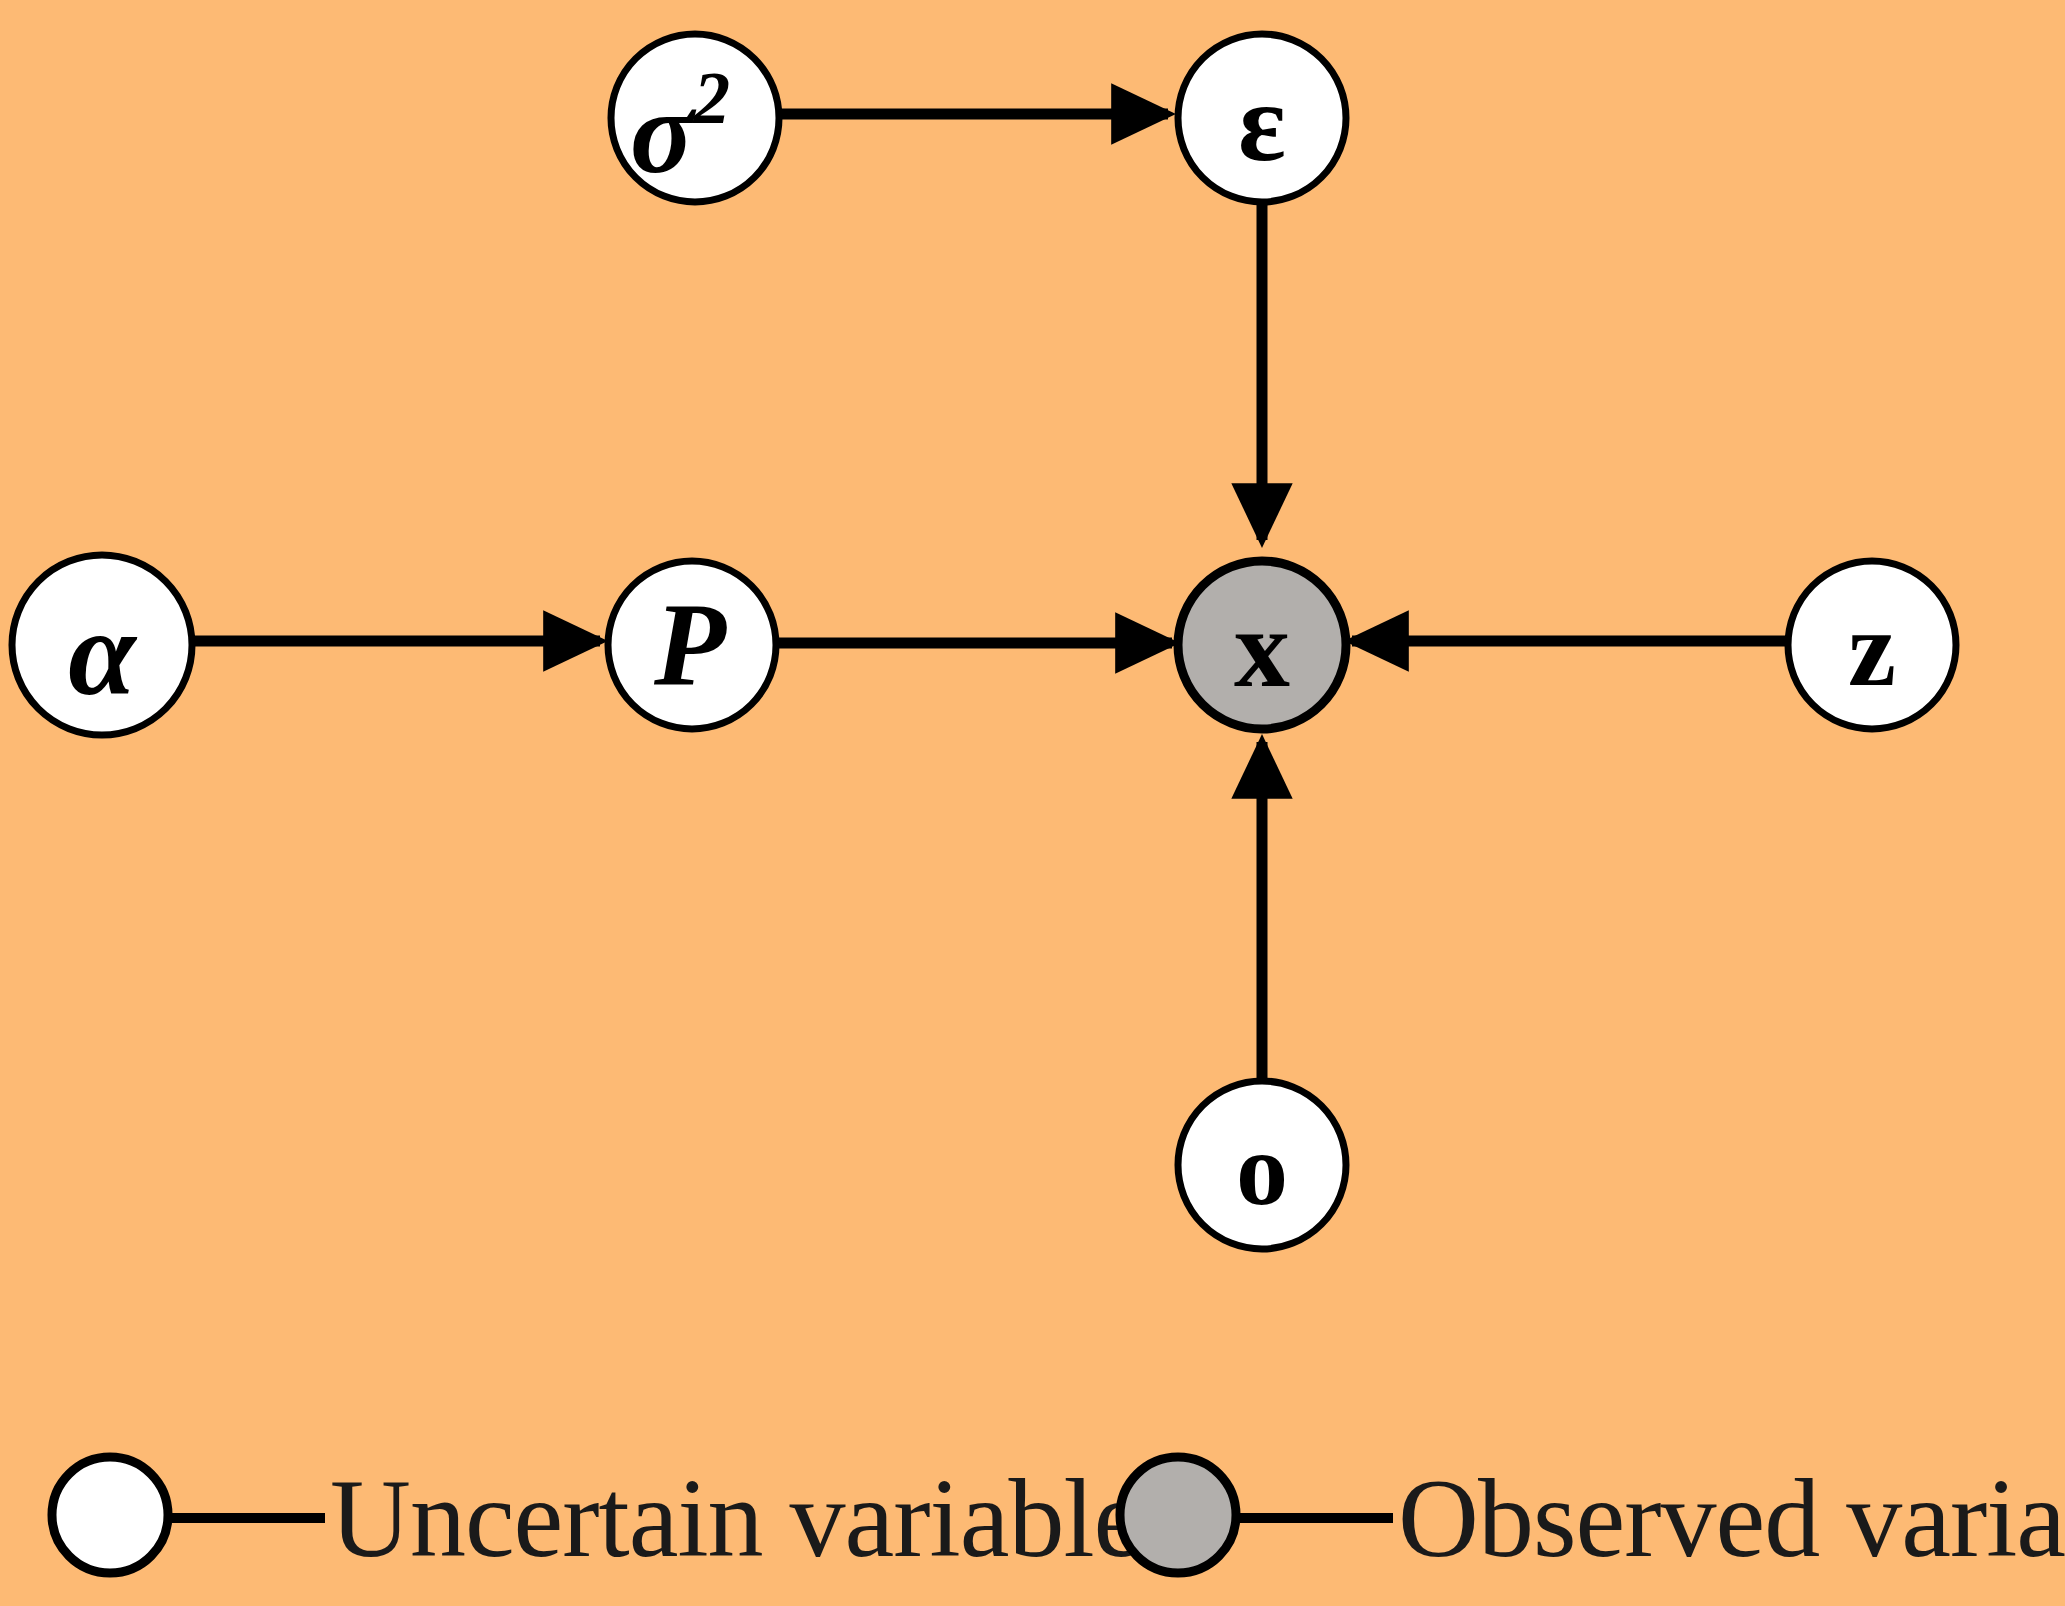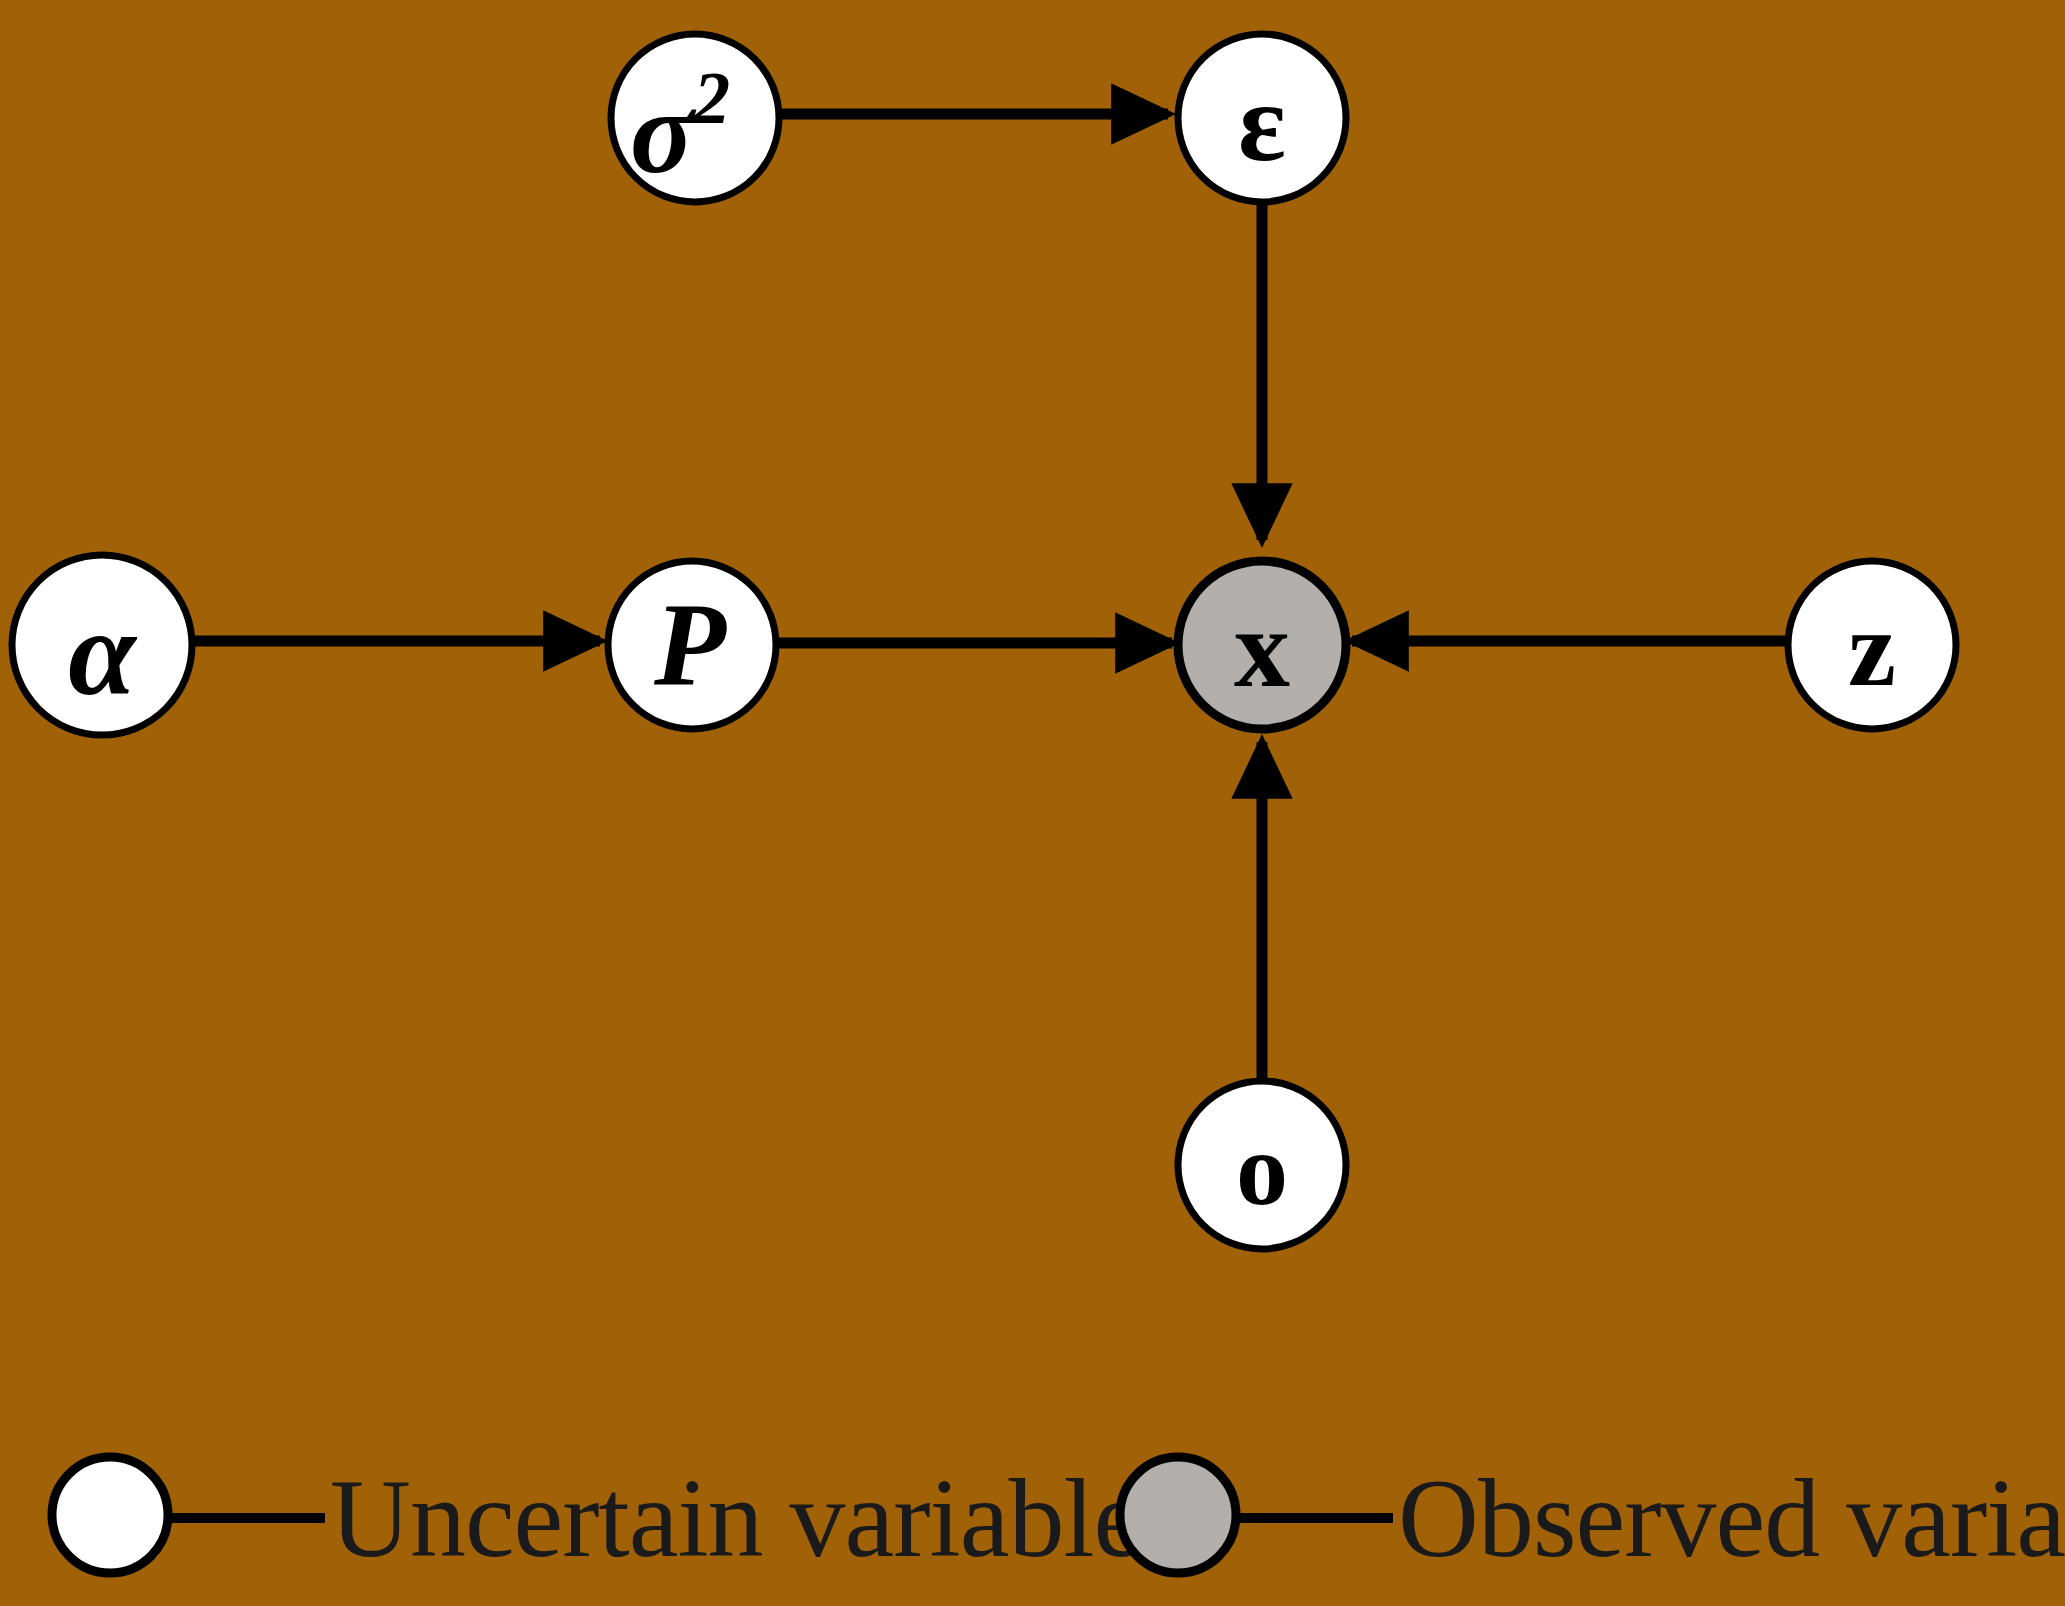--- a/index.html
+++ b/index.html
@@ -8,21 +8,21 @@
     padding: 0;
     background: #ffffff;
   }
   body {
     font-family: "Liberation Serif", "DejaVu Serif", serif;
   }
   #canvas {
     position: relative;
     width: 2065px;
     height: 1606px;
-    background: #a16207;
+    background: #fdba74;
     overflow: hidden;
   }
   #graph-svg {
     position: absolute;
     top: 0;
     left: 0;
     width: 2065px;
     height: 1606px;
     display: block;
   }

